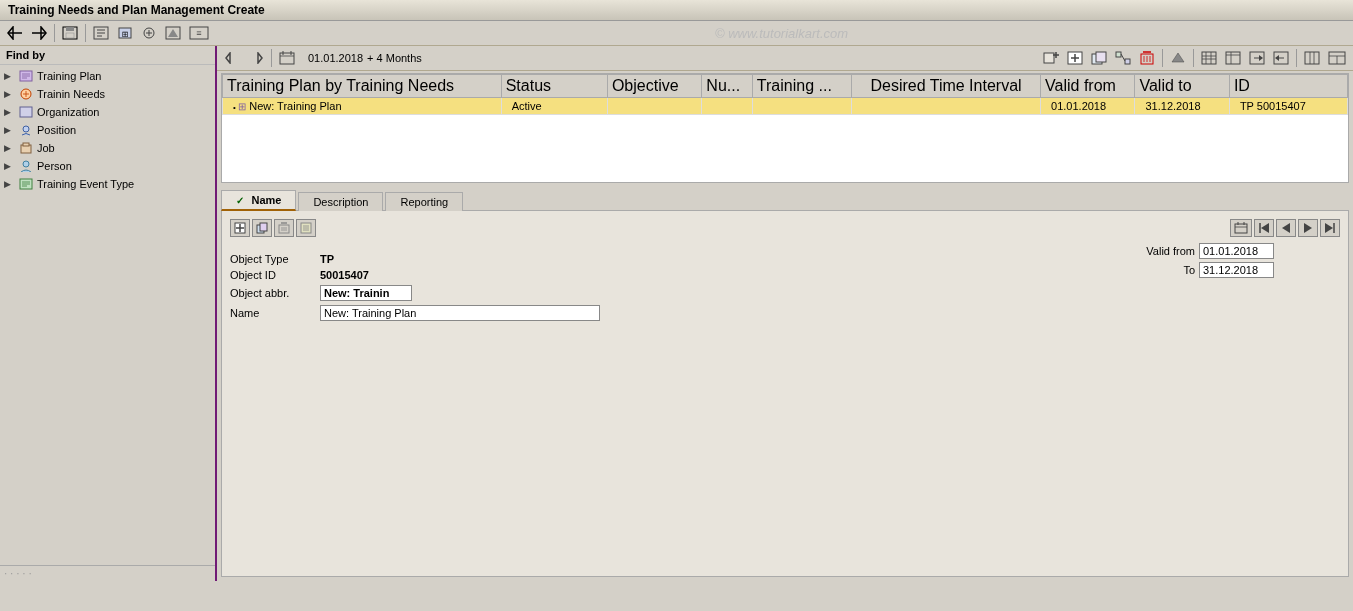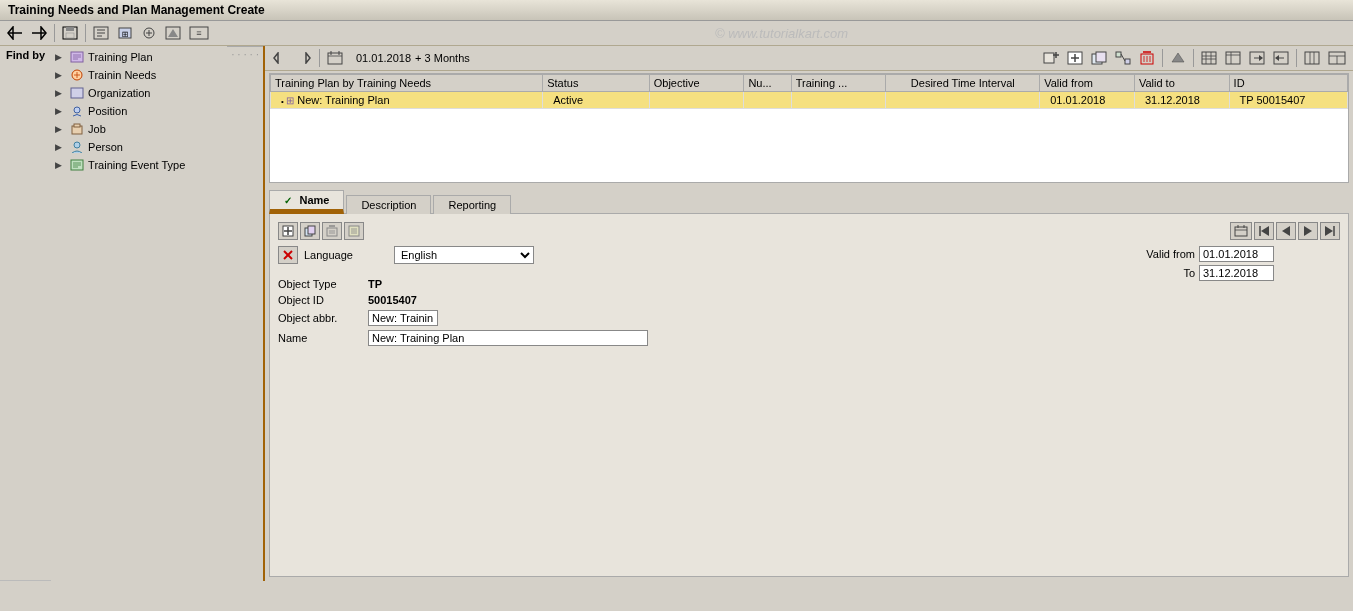--- a/index.html
+++ b/index.html
@@ -52,25 +52,25 @@
     }
 
     
     .main-layout {
       display: flex;
       height: calc(611px - 76px);
     }
 
     
     .left-panel {
-      width: 265px;
-      background: #d4d0c8;
-      border-right: 2px solid #a16207;
-      display: flex;
-      flex-direction: row;
+      width: 217px;
+      background: #d4d0c8;
+      border-right: 2px solid #701a75;
+      display: flex;
+      flex-direction: column;
     }
     .find-by-label {
       padding: 3px 6px;
       font-weight: bold;
       font-size: 11px;
       color: #000;
       border-bottom: 1px solid #bbb;
     }
     .tree-area {
       flex: 1;
@@ -153,21 +153,21 @@
     }
     table.main-table thead tr {
       background: #d4d0c8;
     }
     table.main-table thead th {
       border: 1px solid #aaa;
       padding: 2px 4px;
       text-align: left;
       font-weight: normal;
       white-space: nowrap;
-      font-size: 11px;
+      font-size: 16px;
     }
     table.main-table tbody td {
       border: 1px solid #ddd;
       padding: 2px 10px;
       white-space: nowrap;
     }
     .row-active {
       background: #f5e080 !important;
     }
     .row-bullet {
@@ -192,21 +192,21 @@
       border: 1px solid #aaa;
       border-bottom: none;
       cursor: pointer;
       font-size: 11px;
       margin-right: 2px;
       position: relative;
       top: 1px;
     }
     .tab.active {
       background: #e8e4dc;
-      border-bottom: 5px solid #a16207;
+      border-bottom: 2px solid #a16207;
       font-weight: bold;
       z-index: 2;
     }
     .tab-check {
       color: #006000;
       margin-right: 4px;
       font-size: 10px;
     }
 
     
@@ -501,21 +501,21 @@
       <button class="toolbar-btn">
         <svg width="16" height="14" viewBox="0 0 16 14">
             <rect x="1" y="2" width="14" height="11" fill="none" stroke="#444" stroke-width="1"></rect>
             <line x1="1" y1="5" x2="15" y2="5" stroke="#444" stroke-width="0.8"></line>
             <line x1="4" y1="0" x2="4" y2="4" stroke="#444" stroke-width="1"></line>
             <line x1="12" y1="0" x2="12" y2="4" stroke="#444" stroke-width="1"></line>
           </svg>
       </button>
       <span class="date-bar">
         <span>01.01.2018</span>
-        <span>+ 3 Months</span>
+        <span>+ 4 Months</span>
       </span>
       <div style="flex:1"></div>
 
       <button class="toolbar-btn">
         <svg width="16" height="14" viewBox="0 0 16 14">
             <rect x="1" y="2" width="10" height="10" fill="#e8e4dc" stroke="#444" stroke-width="1"></rect>
             <line x1="13" y1="1" x2="13" y2="7" stroke="#444" stroke-width="1.5"></line>
             <line x1="10" y1="4" x2="16" y2="4" stroke="#444" stroke-width="1.5"></line>
           </svg>
       </button>
@@ -681,49 +681,34 @@
             <button class="mini-btn">
               <svg width="12" height="12" viewBox="0 0 12 12">
                   <rect x="1" y="1" width="10" height="10" fill="#e0e0c0" stroke="#888" stroke-width="1"></rect>
                   <line x1="3" y1="4" x2="9" y2="4" stroke="#888" stroke-width="0.8"></line>
                   <line x1="3" y1="6" x2="9" y2="6" stroke="#888" stroke-width="0.8"></line>
                   <line x1="3" y1="8" x2="9" y2="8" stroke="#888" stroke-width="0.8"></line>
                 </svg>
             </button>
           </div>
 
-          <div class="field-row">
-            <button class="mini-btn delete-btn" style="margin-right:6px;">
-              <svg width="10" height="10" viewBox="0 0 10 10">
-                  <line x1="1" y1="1" x2="9" y2="9" stroke="#cc0000" stroke-width="2"></line>
-                  <line x1="9" y1="1" x2="1" y2="9" stroke="#cc0000" stroke-width="2"></line>
-                </svg>
-            </button>
-            <span class="field-label">Language</span>
-            <select class="language-select">
-              <option>English</option>
-              <option>German</option>
-              <option>French</option>
-              <option>Spanish</option>
-            </select>
-          </div>
 
           <div style="height:10px;"></div>
 
           <div class="field-row">
             <span class="field-label">Object Type</span>
             <span class="field-value">TP</span>
           </div>
           <div class="field-row">
             <span class="field-label">Object ID</span>
             <span class="field-value">50015407</span>
           </div>
           <div class="field-row">
             <span class="field-label">Object abbr.</span>
-            <input class="field-input" type="text" value="New: Trainin" style="width: 70px;">
+            <input class="field-input" type="text" value="New: Trainin" style="width: 92px; font-weight: bold;">
           </div>
           <div class="field-row">
             <span class="field-label">Name</span>
             <input class="field-input" type="text" value="New: Training Plan" style="width: 280px;">
           </div>
         </div>
 
         <div class="right-name-section">
 
           <div class="nav-buttons">

